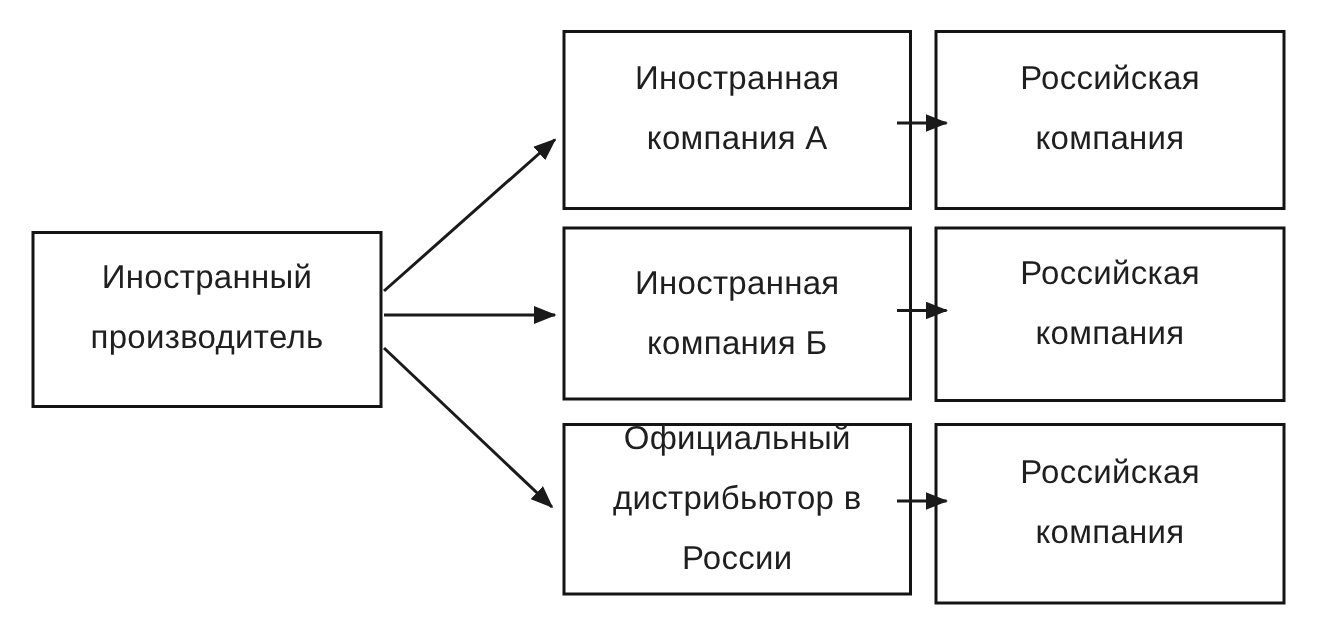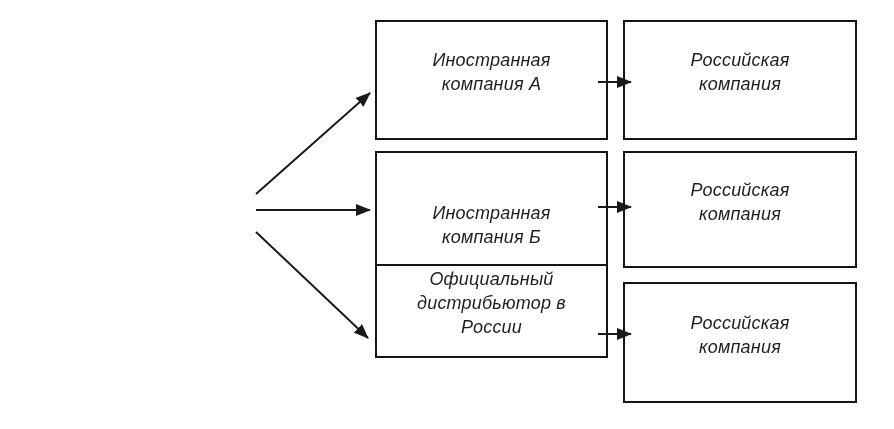--- a/index.html
+++ b/index.html
@@ -23,31 +23,30 @@
     display: flex;
     align-items: center;
     justify-content: center;
     padding-bottom: 16px;
     z-index: 2;
   }
   .node .label {
     display: block;
     max-width: 170px;
     text-align: center;
-    font-size: 18px;
-    line-height: 24px;
+    font-size: 22px;
+    line-height: 40px;
     color: #1f1f1f;
     letter-spacing: 0.2px;
-    font-style: italic;
   }
   
   .box-source { left: 21px;  top: 154px; width: 234px; height: 118px; }
   .box-mid-1  { left: 375px; top: 20px;  width: 233px; height: 120px; }
   .box-mid-2  { left: 375px; top: 151px; width: 233px; height: 116px; align-items: flex-end; }
-  .box-mid-3  { left: 375px; top: 264px; width: 233px; height: 94px; }
+  .box-mid-3  { left: 375px; top: 282px; width: 233px; height: 115px; }
   .box-right-1{ left: 623px; top: 20px;  width: 234px; height: 120px; }
   .box-right-2{ left: 623px; top: 151px; width: 234px; height: 117px; }
   .box-right-3{ left: 623px; top: 282px; width: 234px; height: 121px; }
 
   .arrow-layer {
     position: absolute;
     left: 0; top: 0;
     width: 894px;
     height: 429px;
     z-index: 3;
@@ -70,20 +69,23 @@
       </marker>
     </defs>
     <line x1="256" y1="194" x2="370" y2="93" marker-end="url(#ah)"></line>
     <line x1="256" y1="210" x2="370" y2="210" marker-end="url(#ah)"></line>
     <line x1="256" y1="232" x2="368" y2="338" marker-end="url(#ah)"></line>
     <line x1="598" y1="82" x2="631" y2="82" marker-end="url(#ah)"></line>
     <line x1="598" y1="207" x2="631" y2="207" marker-end="url(#ah)"></line>
     <line x1="598" y1="334" x2="631" y2="334" marker-end="url(#ah)"></line>
   </svg>
 
+  <div class="node box-source">
+    <span class="label">Иностранный производитель</span>
+  </div>
 
   <div class="node box-mid-1">
     <span class="label">Иностранная компания А</span>
   </div>
 
   <div class="node box-mid-2">
     <span class="label">Иностранная компания Б</span>
   </div>
 
   <div class="node box-mid-3">

